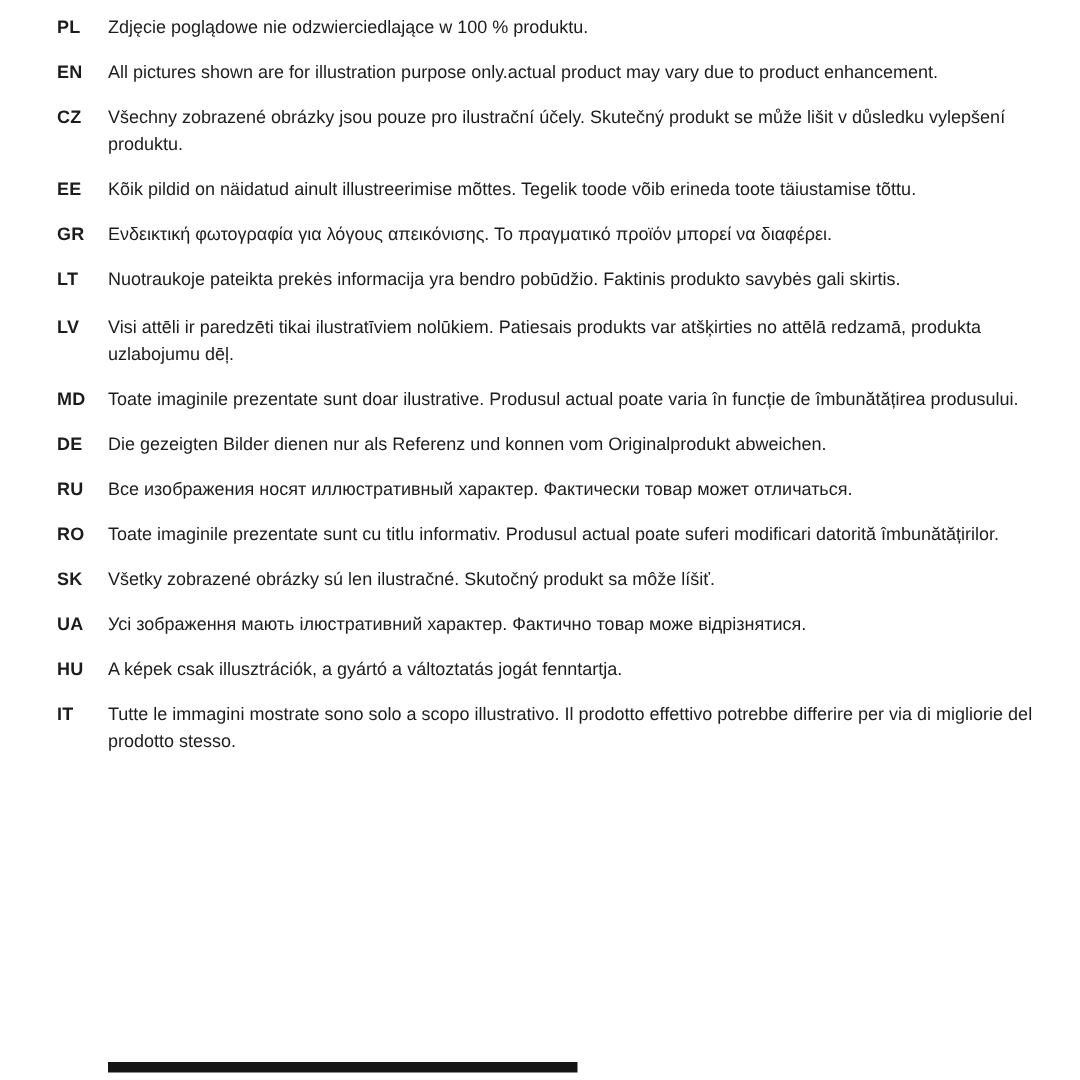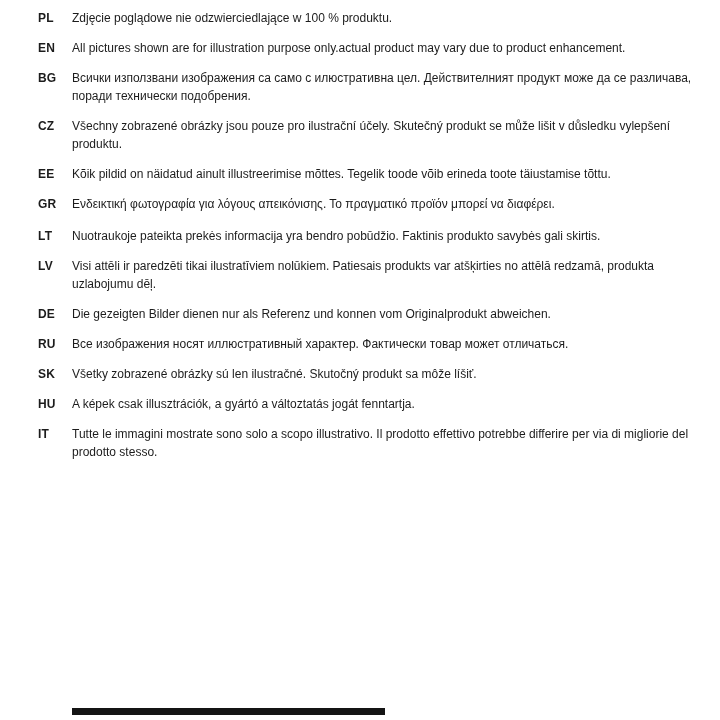--- a/index.html
+++ b/index.html
@@ -56,24 +56,20 @@
   <div class="row">
     <span class="code">PL</span>
     <span class="text">Zdjęcie poglądowe nie odzwierciedlające w 100 % produktu.</span>
   </div>
 
   <div class="row">
     <span class="code">EN</span>
     <span class="text">All pictures shown are for illustration purpose only.actual product may vary due to product enhancement.</span>
   </div>
 
-  <div class="row">
-    <span class="code">BG</span>
-    <span class="text">Всички използвани изображения са само с илюстративна цел. Действителният продукт може да се различава, поради технически подобрения.</span>
-  </div>
 
 
   <div class="row">
     <span class="code">CZ</span>
     <span class="text">Všechny zobrazené obrázky jsou pouze pro ilustrační účely. Skutečný produkt se může lišit v důsledku vylepšení produktu.</span>
   </div>
 
   <div class="row">
     <span class="code">EE</span>
     <span class="text">Kõik pildid on näidatud ainult illustreerimise mõttes. Tegelik toode võib erineda toote täiustamise tõttu.</span>
@@ -87,38 +83,50 @@
   <div class="row">
     <span class="code">LT</span>
     <span class="text">Nuotraukoje pateikta prekės informacija yra bendro pobūdžio. Faktinis produkto savybės gali skirtis.</span>
   </div>
 
   <div class="row">
     <span class="code">LV</span>
     <span class="text">Visi attēli ir paredzēti tikai ilustratīviem nolūkiem. Patiesais produkts var atšķirties no attēlā redzamā, produkta uzlabojumu dēļ.</span>
   </div>
 
+  <div class="row">
+    <span class="code">MD</span>
+    <span class="text">Toate imaginile prezentate sunt doar ilustrative. Produsul actual poate varia în funcție de îmbunătățirea produsului.</span>
+  </div>
 
   <div class="row">
     <span class="code">DE</span>
     <span class="text">Die gezeigten Bilder dienen nur als Referenz und konnen vom Originalprodukt abweichen.</span>
   </div>
 
   <div class="row">
     <span class="code">RU</span>
     <span class="text">Все изображения носят иллюстративный характер. Фактически товар может отличаться.</span>
   </div>
 
+  <div class="row">
+    <span class="code">RO</span>
+    <span class="text">Toate imaginile prezentate sunt cu titlu informativ. Produsul actual poate suferi modificari datorită îmbunătățirilor.</span>
+  </div>
 
   <div class="row">
     <span class="code">SK</span>
     <span class="text">Všetky zobrazené obrázky sú len ilustračné. Skutočný produkt sa môže líšiť.</span>
   </div>
 
 
+  <div class="row">
+    <span class="code">UA</span>
+    <span class="text">Усі зображення мають ілюстративний характер. Фактично товар може відрізнятися.</span>
+  </div>
 
   <div class="row">
     <span class="code">HU</span>
     <span class="text">A képek csak illusztrációk, a gyártó a változtatás jogát fenntartja.</span>
   </div>
 
   <div class="row">
     <span class="code">IT</span>
     <span class="text">Tutte le immagini mostrate sono solo a scopo illustrativo. Il prodotto effettivo potrebbe differire per via di migliorie del prodotto stesso.</span>
   </div>

